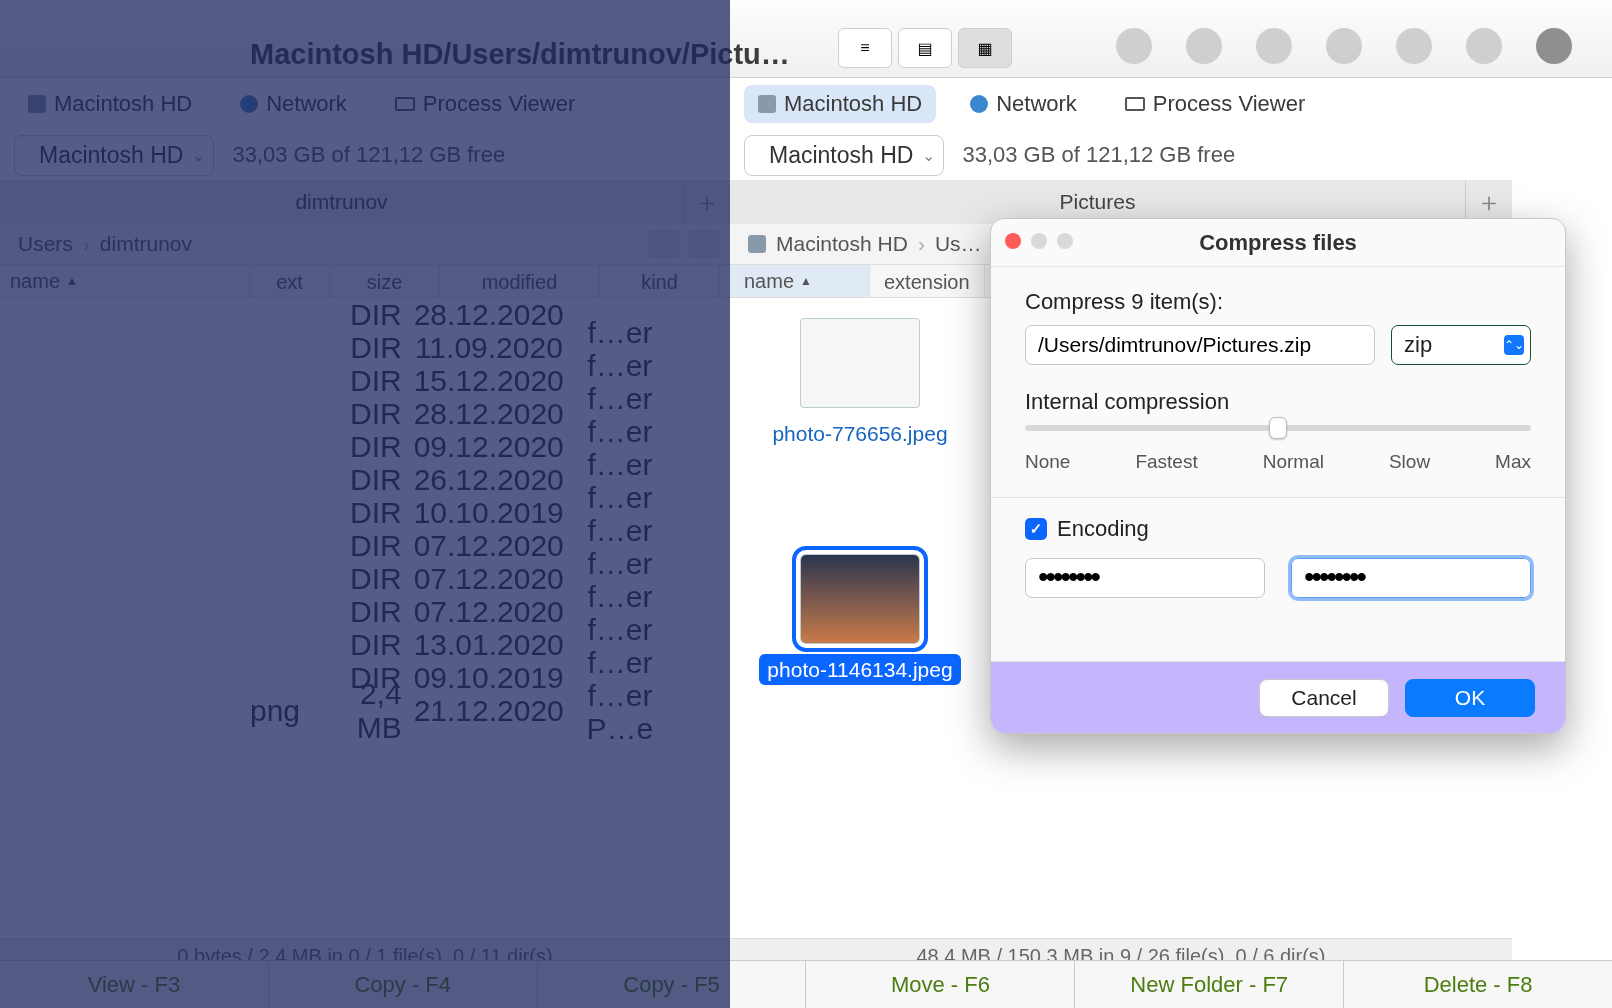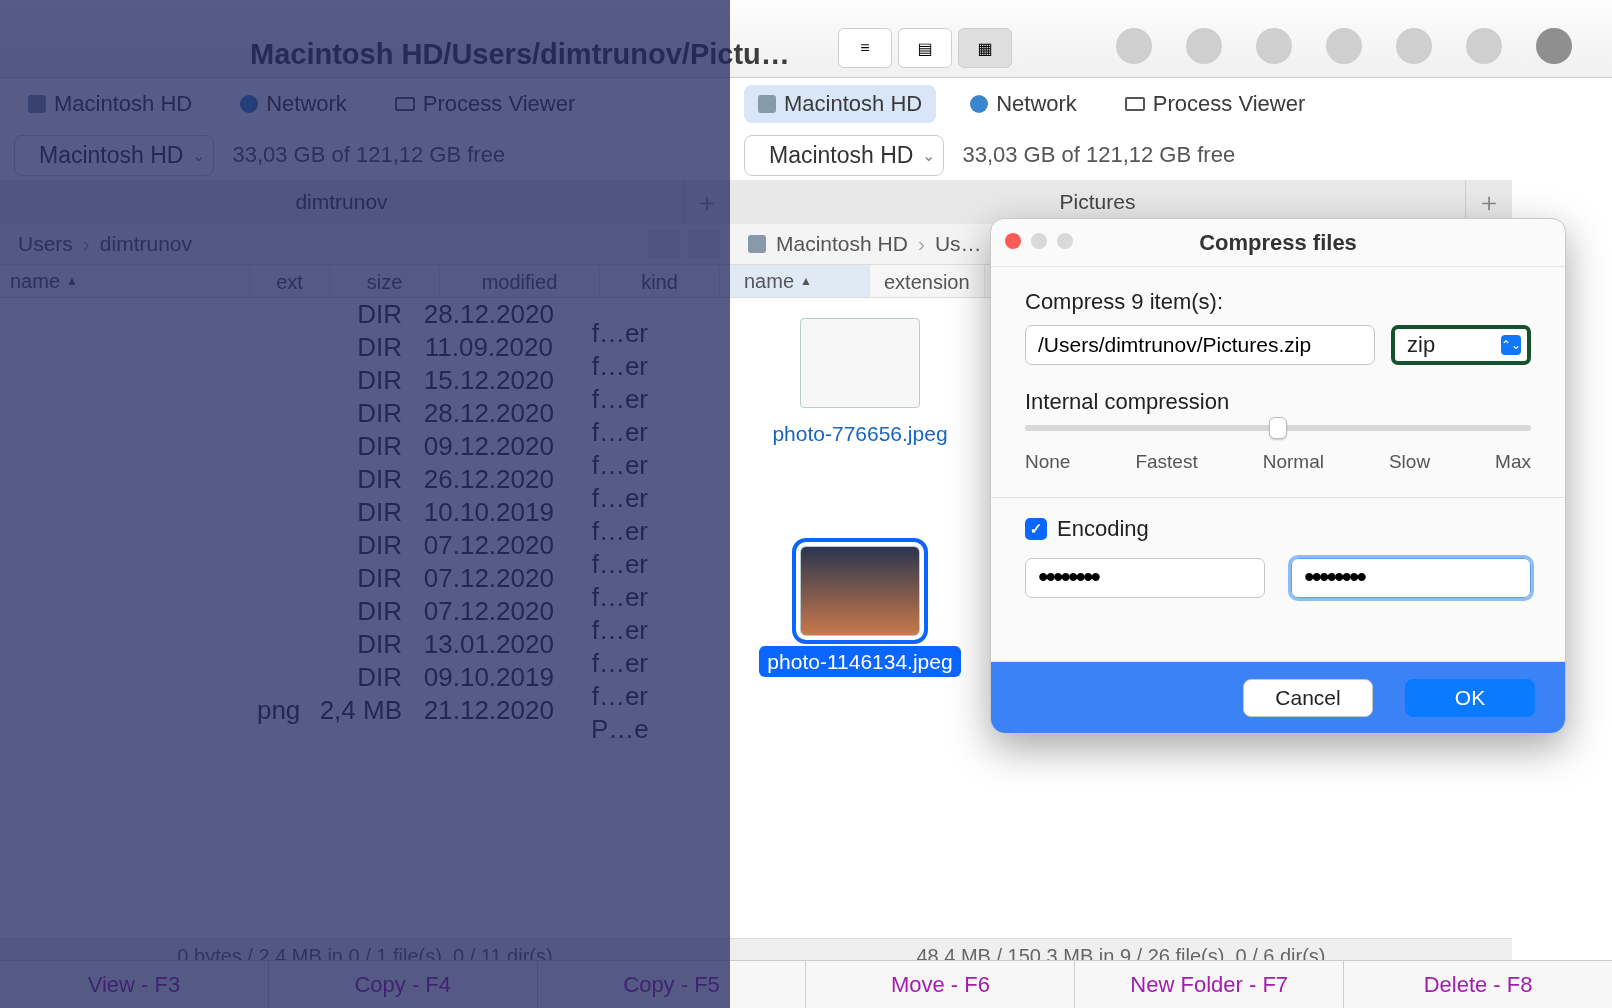--- a/index.html
+++ b/index.html
@@ -63,42 +63,42 @@
     background:#f6f6f6; border-top:1px solid #ddd; border-bottom:1px solid #ddd;
     display:flex; font-size:20px; color:#555;
   }
   .colhdr-left > div { padding:6px 10px; border-right:1px solid #e3e3e3; }
   .ch-name { width:250px; display:flex; align-items:center; gap:6px; }
   .ch-ext  { width:80px; text-align:center; }
   .ch-size { width:110px; text-align:center; }
   .ch-mod  { width:160px; text-align:center; }
   .ch-kind { width:120px; text-align:center; }
 
-  .filelist-left { position:absolute; top:298px; left:0; width:676px; height:640px; font-size:26px; color:#333; }
+  .filelist-left { position:absolute; top:298px; left:0; width:676px; height:640px; font-size:30px; color:#333; }
   .filelist-left .row { display:flex; height:33px; align-items:center; }
   .filelist-left .c-name { width:250px; padding-left:14px; white-space:nowrap; overflow:hidden; }
   .filelist-left .c-ext  { width:80px;  text-align:right; padding-right:10px; }
   .filelist-left .c-size { width:110px; text-align:right; padding-right:12px; }
   .filelist-left .c-mod  { width:160px; text-align:center; }
   .filelist-left .c-kind { width:120px; text-align:center;margin-top:37px; }
 
   
   .colhdr-right {
     position:absolute; top:264px; left:730px; width:782px; height:34px;
     background:#f6f6f6; border-top:1px solid #ddd; border-bottom:1px solid #ddd;
     display:flex; font-size:20px; color:#555;
   }
   .colhdr-right > div { padding:6px 14px; border-right:1px solid #e3e3e3; }
   .colhdr-right .rh-name { width:140px; background:#e0eaf5; display:flex; align-items:center; gap:6px; }
   .sort-caret { font-size:12px; }
 
   
   .icongrid {
     position:absolute; top:298px; left:730px; width:782px; height:640px;
-    display:flex; flex-wrap:wrap; gap:8px; padding:20px;
+    display:flex; flex-wrap:wrap; gap:16px; padding:20px;
     align-content:flex-start;
   }
   .thumb {
     width:220px; height:220px; display:flex; flex-direction:column; align-items:center; justify-content:flex-start;
     font-size:21px; color:#1765c1; text-align:center;
   }
   .thumb .imgbox {
     width:120px; height:90px; background:#dfe7ee; border:1px solid #bcc; border-radius:4px;
     margin-bottom:10px;
   }
@@ -111,21 +111,21 @@
   
   .statusbar { position:absolute; top:938px; height:36px; background:#efefef; border-top:1px solid #ddd;
                display:flex; align-items:center; justify-content:center; font-size:20px; color:#666; }
   .statusbar.left  { left:0; width:730px; }
   .statusbar.right { left:730px; width:782px; }
 
   
   .fnbar { position:absolute; left:0; right:0; bottom:0; height:48px; background:#f7f7f7; border-top:1px solid #ccc;
            display:flex; }
   .fnbar .fn { flex:1; display:flex; align-items:center; justify-content:center;
-               border-right:1px solid #ccc; font-size:22px; color:#a21caf; }
+               border-right:1px solid #ccc; font-size:22px; color:#4d7c0f; }
   .fnbar .fn:last-child { border-right:none; }
 
   
   .modal {
     position:absolute; left:990px; top:218px; width:576px; height:516px;
     background:#fafafa; border:1px solid #c8c8c8; border-radius:14px;
     box-shadow:0 14px 40px rgba(0,0,0,0.35);
     z-index:100;
   }
   .modal .mtb { height:48px; display:flex; align-items:center; justify-content:center; position:relative;
@@ -136,40 +136,40 @@
   .traffic .y { background:#d9d9d9; }
   .traffic .g { background:#d9d9d9; }
   .modal .mtitle { font-size:22px; font-weight:600; color:#333; }
   .modal .mbody { padding:22px 34px 0 34px; }
   .mlab { font-size:22px; color:#222; margin-bottom:10px; }
   .frow { display:flex; gap:16px; align-items:center; margin-bottom:24px; }
   .tin {
     flex:1; height:40px; border:1px solid #c6c6c6; border-radius:7px; padding:0 12px;
     font-size:21px; background:#fff;
   }
-  .fmtsel { width:140px; height:40px; border:4px solid #14532d; border-radius:7px; background:#fff;
+  .fmtsel { width:140px; height:40px; border:1px solid #14532d; border-radius:7px; background:#fff;
             display:flex; align-items:center; padding:0 12px; font-size:22px; color:#222; position:relative; }
   .fmtsel .dd { position:absolute; right:6px; width:20px; height:20px; background:#1177ff; border-radius:4px;
                 display:flex; align-items:center; justify-content:center; color:#fff; font-size:12px; }
   .slider-wrap { margin-bottom:8px; }
   .slider-track { position:relative; height:6px; background:#d8d8d8; border-radius:3px; }
   .slider-thumb { position:absolute; top:-8px; width:18px; height:22px; background:#fff; border:1px solid #bbb;
                   border-radius:6px; box-shadow:0 1px 2px rgba(0,0,0,0.2); }
   .ticks { display:flex; justify-content:space-between; font-size:19px; color:#555; margin:20px 0 24px; }
   .divider { height:1px; background:#e3e3e3; margin:4px -34px 18px; }
   .encrow { display:flex; align-items:center; gap:10px; font-size:22px; color:#222; margin-bottom:16px; }
   .checkbox { width:22px; height:22px; border-radius:5px; background:#0a66ff; display:flex;
               align-items:center; justify-content:center; color:#fff; font-size:15px; font-weight:bold; }
   .pwrow { display:flex; gap:26px; }
   .pwbox { flex:1; height:40px; border:1px solid #c6c6c6; border-radius:7px; padding:0 12px;
            font-size:30px; letter-spacing:-3px; line-height:36px; background:#fff; }
   .pwbox.focus { outline:3px solid #8fbcf6; border-color:#5b9ef3; }
   .modal .mfoot { position:absolute; bottom:0; left:0; right:0; height:72px;
                   border-top:1px solid #e3e3e3; display:flex; align-items:center; justify-content:flex-end;
-                  gap:32px; padding-right:30px; background:#3b82f6; border-radius:0 0 14px 14px; }
+                  gap:16px; padding-right:30px; background:#c4b5fd; border-radius:0 0 14px 14px; }
   .btn { min-width:130px; height:38px; border-radius:8px; display:flex; align-items:center;
          justify-content:center; font-size:21px; cursor:pointer; }
   .btn.cancel { background:#fff; border:1px solid #c8c8c8; color:#222; }
   .btn.ok { background:#0a7bff; color:#fff; border:1px solid #0a7bff; }
 </style>
 </head>
 <body>
 
 <div class="titlebar">
   <div class="title-text">Macintosh HD/Users/dimtrunov/Pictu…</div>

